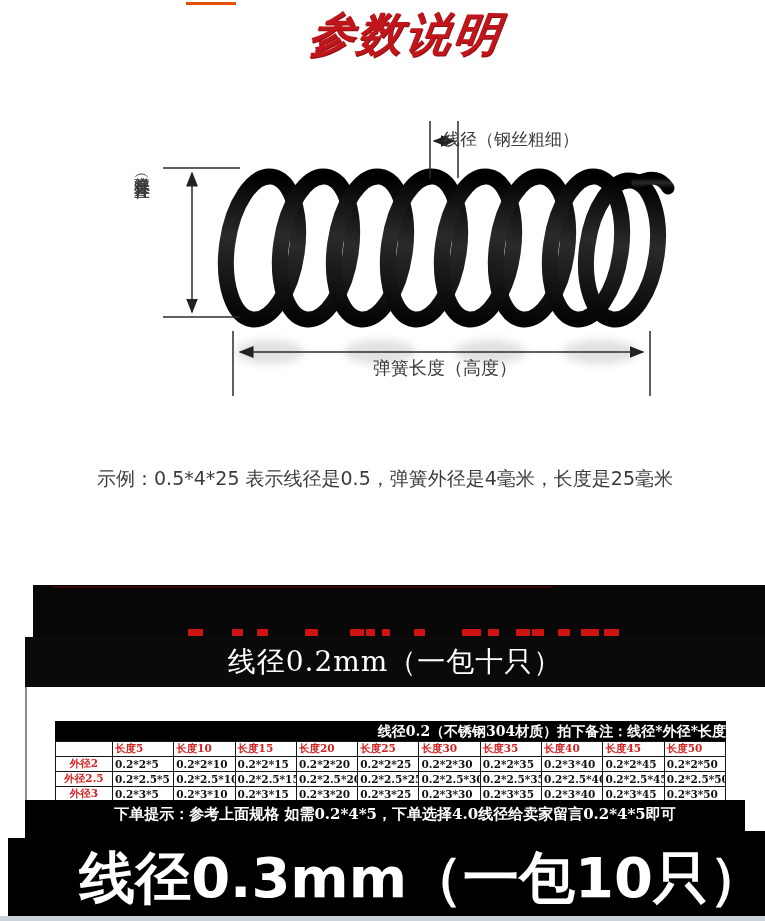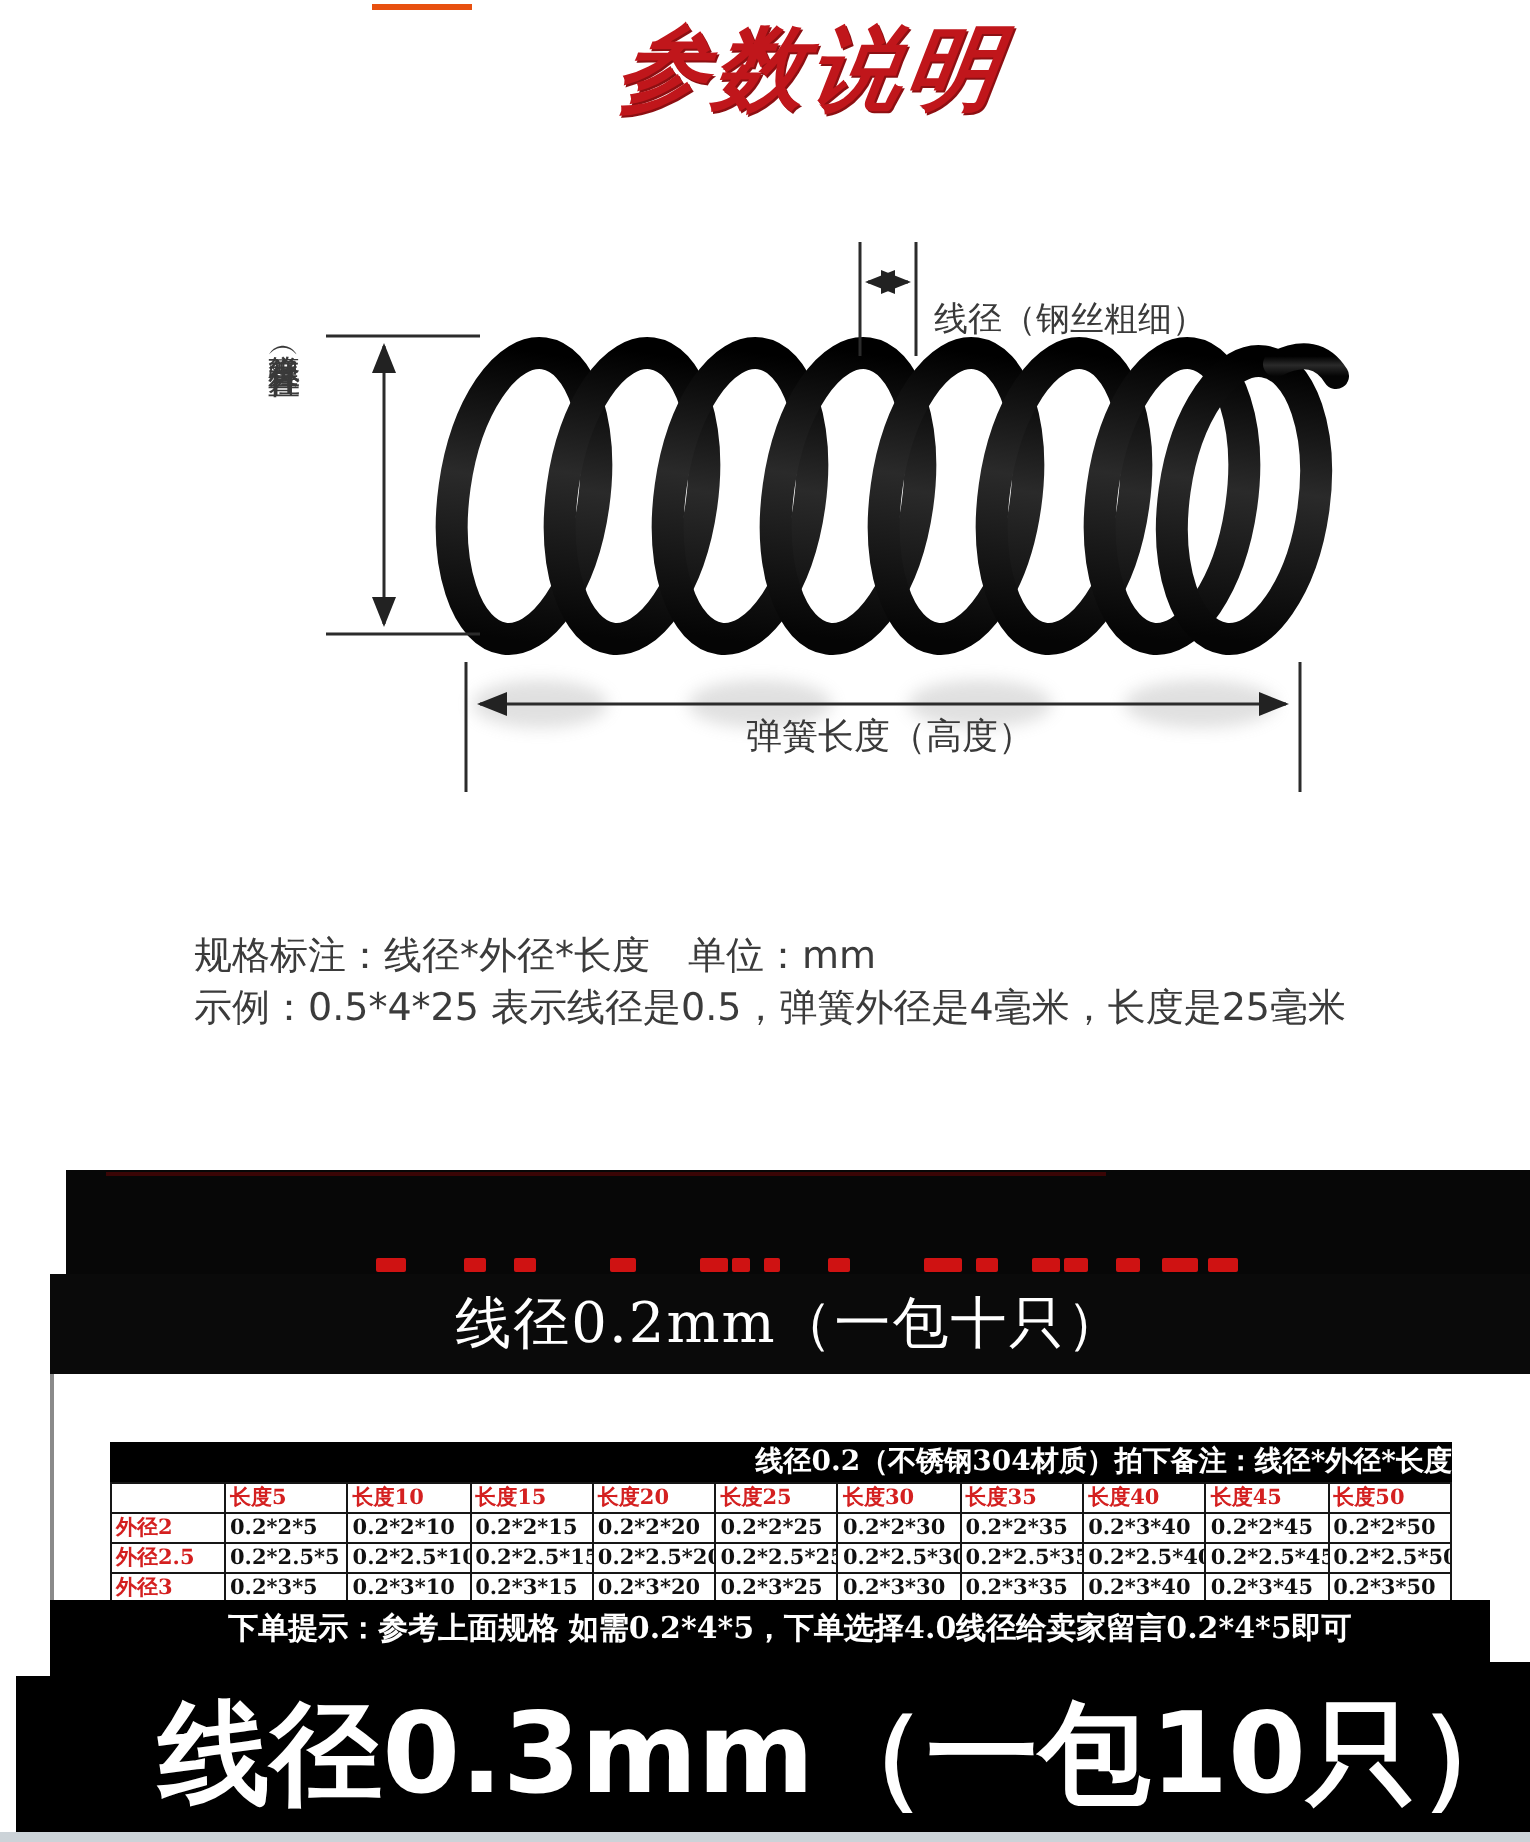--- a/index.html
+++ b/index.html
@@ -11,21 +11,21 @@
 
   
   .page-title{position:absolute;left:250px;top:4px;width:310px;height:62px;
     text-align:center;font-size:46px;font-weight:bold;font-style:italic;
     color:#c0161b;transform:skewX(-8deg);letter-spacing:2px;line-height:60px;
     text-shadow:1px 1px 0 #8d0f12;white-space:nowrap;}
 
   
   .fig-svg{position:absolute;left:120px;top:108px;width:560px;height:292px;}
   .fig-label{position:absolute;color:#3a3a3a;font-size:17px;white-space:nowrap;}
-  .label-wire{left:467px;top:128px;margin-top:20px;}
+  .label-wire{left:443px;top:128px;}
   .label-length{left:365px;top:356px;width:160px;text-align:center;font-size:18px;font-family:Liberation Mono, monospace;}
   .label-diameter{left:130px;top:164px;width:24px;height:165px;
     writing-mode:vertical-rl;text-orientation:upright;letter-spacing:1px;
     font-size:16px;line-height:24px;}
 
   
   .spec-block{position:absolute;left:97px;top:465px;color:#3b3b3b;font-size:19px;line-height:26px;}
   .spec-block div{white-space:nowrap;}
 
   
@@ -42,21 +42,21 @@
 
   
   .table-wrap{position:absolute;left:55px;top:721px;width:671px;}
   .table-header{background:#000000;color:#ffffff;height:20px;line-height:20px;text-align:right;
     font-family:"DejaVu Serif",serif;font-weight:bold;font-size:14px;white-space:nowrap;}
   table.spec{border-collapse:collapse;table-layout:fixed;width:671px;
     font-family:"DejaVu Serif",serif;font-size:10.5px;font-weight:bold;}
   table.spec th,table.spec td{border:1px solid #161616;padding:0 2px;height:12px;
     text-align:left;overflow:hidden;white-space:nowrap;background:#ffffff;margin-left:39px;}
   table.spec th{color:#d42020;height:14px;}
-  table.spec td.rowlabel{color:#d42020;}
+  table.spec td.rowlabel{color:#d42020;text-align:center;}
   table.spec td{color:#111111;}
   table.spec col.c0{width:57px;}
 
   
   .prompt-bar{position:absolute;left:25px;top:800px;width:740px;height:38px;background:#000000;
     color:#ffffff;font-family:"DejaVu Serif",serif;font-weight:bold;font-size:15px;
     text-align:center;line-height:28px;white-space:nowrap;}
   .white-notch{position:absolute;left:745px;top:800px;width:20px;height:31px;background:#ffffff;}
 
   
@@ -125,21 +125,20 @@
       <line x1="650" y1="331" x2="650" y2="396"></line>
       <line x1="240" y1="352" x2="643" y2="352" marker-start="url(#as)" marker-end="url(#ae)"></line>
     </g>
   </svg>
 
   <div class="fig-label label-diameter">弹簧直径（外直径）</div>
   <div class="fig-label label-wire">线径（钢丝粗细）</div>
   <div class="fig-label label-length">弹簧长度（高度）</div>
 
   <div class="spec-block">
-    <div>规格标注：线径*外径*长度　单位：mm</div>
     <div>示例：0.5*4*25 表示线径是0.5，弹簧外径是4毫米，长度是25毫米</div>
   </div>
 
   <div class="dark-strip">
     <div class="glow"></div>
     <span class="red-frag" style="left:155px;width:15px;"></span>
     <span class="red-frag" style="left:199px;width:11px;"></span>
     <span class="red-frag" style="left:224px;width:11px;"></span>
     <span class="red-frag" style="left:272px;width:13px;"></span>
     <span class="red-frag" style="left:317px;width:14px;"></span>

